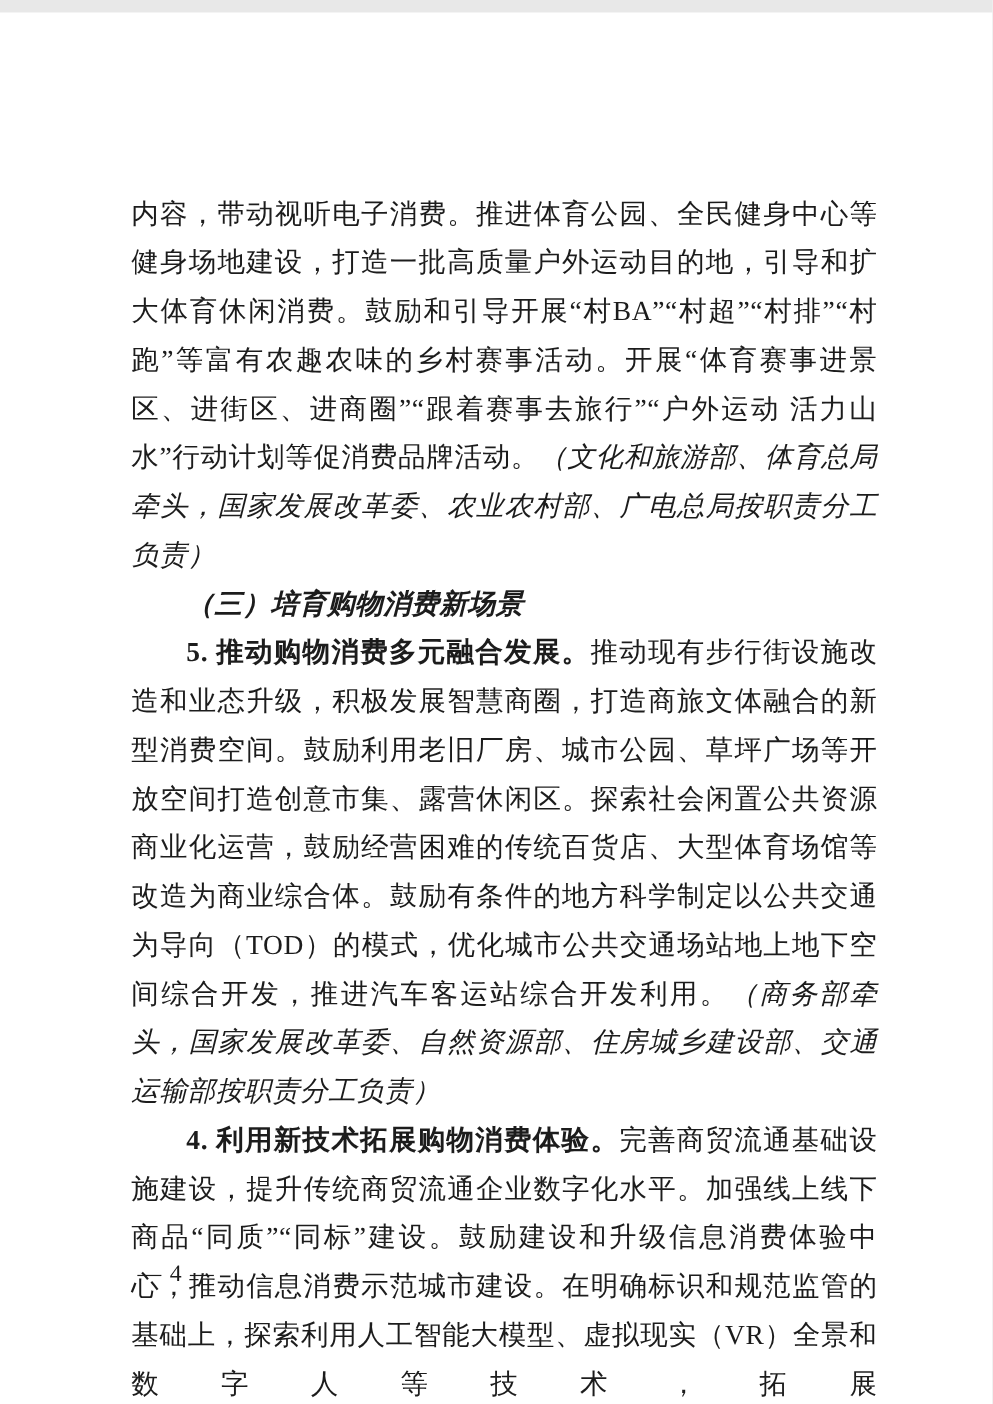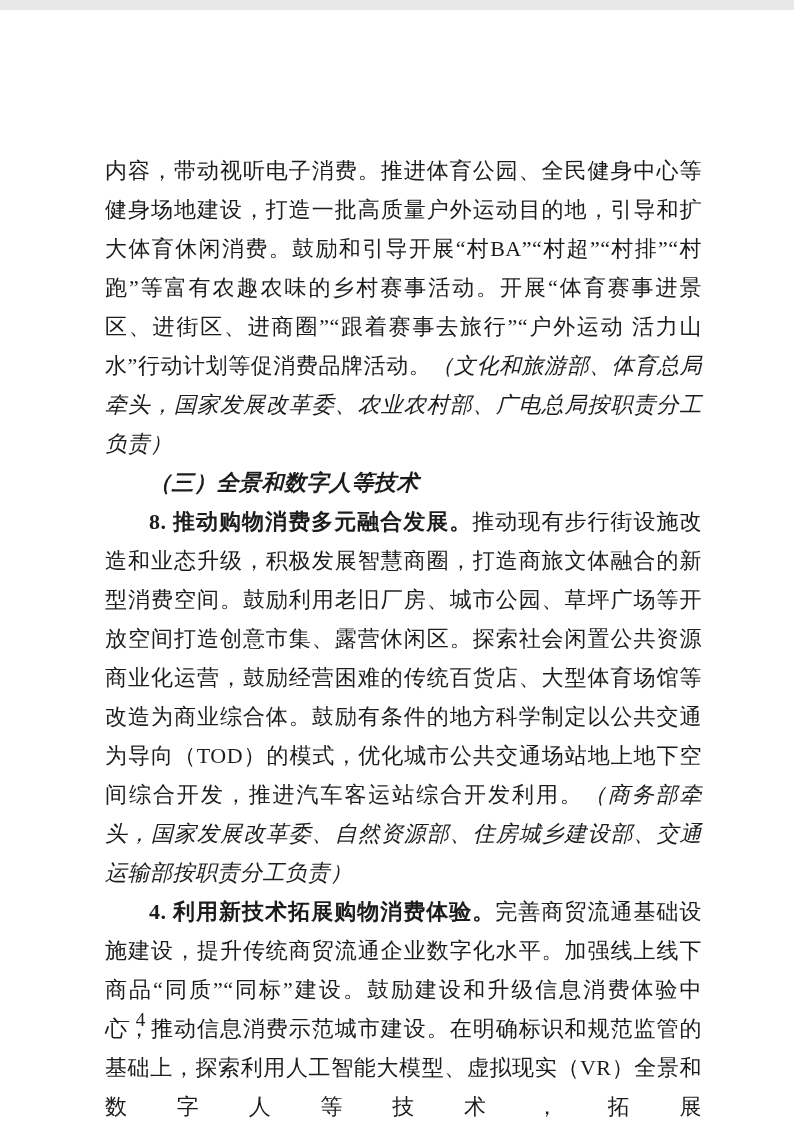--- a/index.html
+++ b/index.html
@@ -60,23 +60,23 @@
 </style>
 </head>
 <body>
 
 <div class="page">
 
   <div class="content">
 
     <p><span>内容，带动视听电子消费。推进体育公园、全民健身中心等健身场地建设，打造一批高质量户外运动目的地，引导和扩大体育休闲消费。鼓励和引导开展“村BA”“村超”“村排”“村跑”等富有农趣农味的乡村赛事活动。开展“体育赛事进景区、进街区、进商圈”“跟着赛事去旅行”“户外运动 活力山水”行动计划等促消费品牌活动。</span><span class="kai">（文化和旅游部、体育总局牵头，国家发展改革委、农业农村部、广电总局按职责分工负责）</span></p>
 
-    <p class="indent kai section-heading">（三）全景和数字人等技术</p>
+    <p class="indent kai section-heading">（三）培育购物消费新场景</p>
 
-    <p class="indent"><span class="lead">8. 推动购物消费多元融合发展。</span><span>推动现有步行街设施改造和业态升级，积极发展智慧商圈，打造商旅文体融合的新型消费空间。鼓励利用老旧厂房、城市公园、草坪广场等开放空间打造创意市集、露营休闲区。探索社会闲置公共资源商业化运营，鼓励经营困难的传统百货店、大型体育场馆等改造为商业综合体。鼓励有条件的地方科学制定以公共交通为导向（TOD）的模式，优化城市公共交通场站地上地下空间综合开发，推进汽车客运站综合开发利用。</span><span class="kai">（商务部牵头，国家发展改革委、自然资源部、住房城乡建设部、交通运输部按职责分工负责）</span></p>
+    <p class="indent"><span class="lead">5. 推动购物消费多元融合发展。</span><span>推动现有步行街设施改造和业态升级，积极发展智慧商圈，打造商旅文体融合的新型消费空间。鼓励利用老旧厂房、城市公园、草坪广场等开放空间打造创意市集、露营休闲区。探索社会闲置公共资源商业化运营，鼓励经营困难的传统百货店、大型体育场馆等改造为商业综合体。鼓励有条件的地方科学制定以公共交通为导向（TOD）的模式，优化城市公共交通场站地上地下空间综合开发，推进汽车客运站综合开发利用。</span><span class="kai">（商务部牵头，国家发展改革委、自然资源部、住房城乡建设部、交通运输部按职责分工负责）</span></p>
 
     <p class="indent fill-last"><span class="lead">4. 利用新技术拓展购物消费体验。</span><span>完善商贸流通基础设施建设，提升传统商贸流通企业数字化水平。加强线上线下商品“同质”“同标”建设。鼓励建设和升级信息消费体验中心，推动信息消费示范城市建设。在明确标识和规范监管的基础上，探索利用人工智能大模型、虚拟现实（VR）全景和数字人等技术，拓展</span></p>
 
   </div>
 
   <div class="footer">— 4 —</div>
 
 </div>
 
 </body></html>

